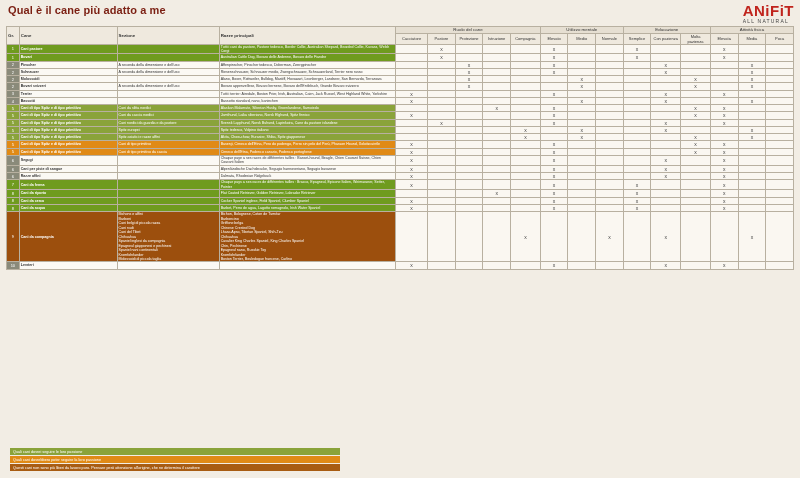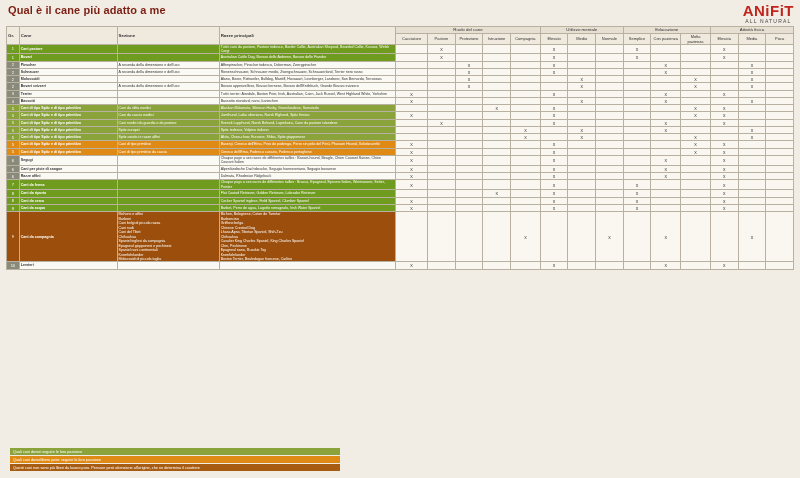--- a/index.html
+++ b/index.html
@@ -21,21 +21,21 @@
   }
   .title{
     font-size:11px;
     font-weight:bold;
     color:#7b1f12;
     letter-spacing:.1px;
   }
   .logo{
     position:absolute;
     right:6px;top:2px;
-    text-align:center;
+    text-align:left;
   }
   .logo .brand{
     font-size:15px;
     font-weight:bold;
     color:#c0241c;
     letter-spacing:.5px;
   }
   .logo .tag{
     font-size:5px;
     color:#444;

